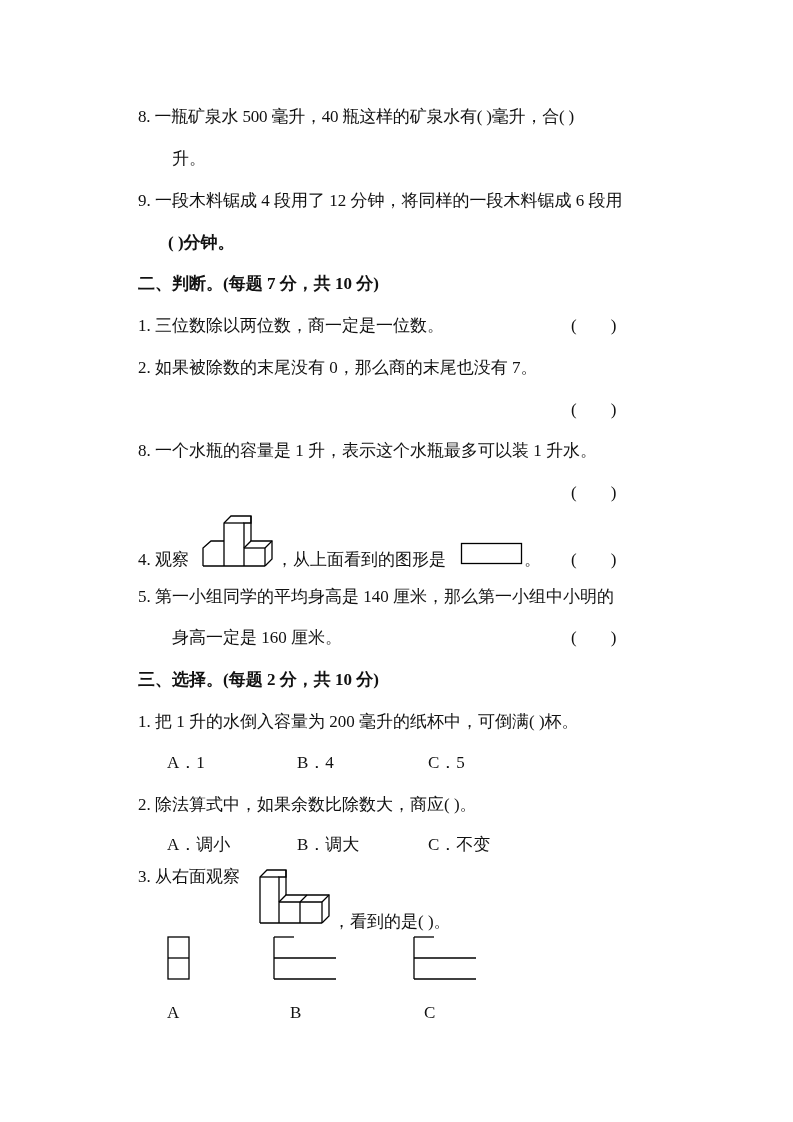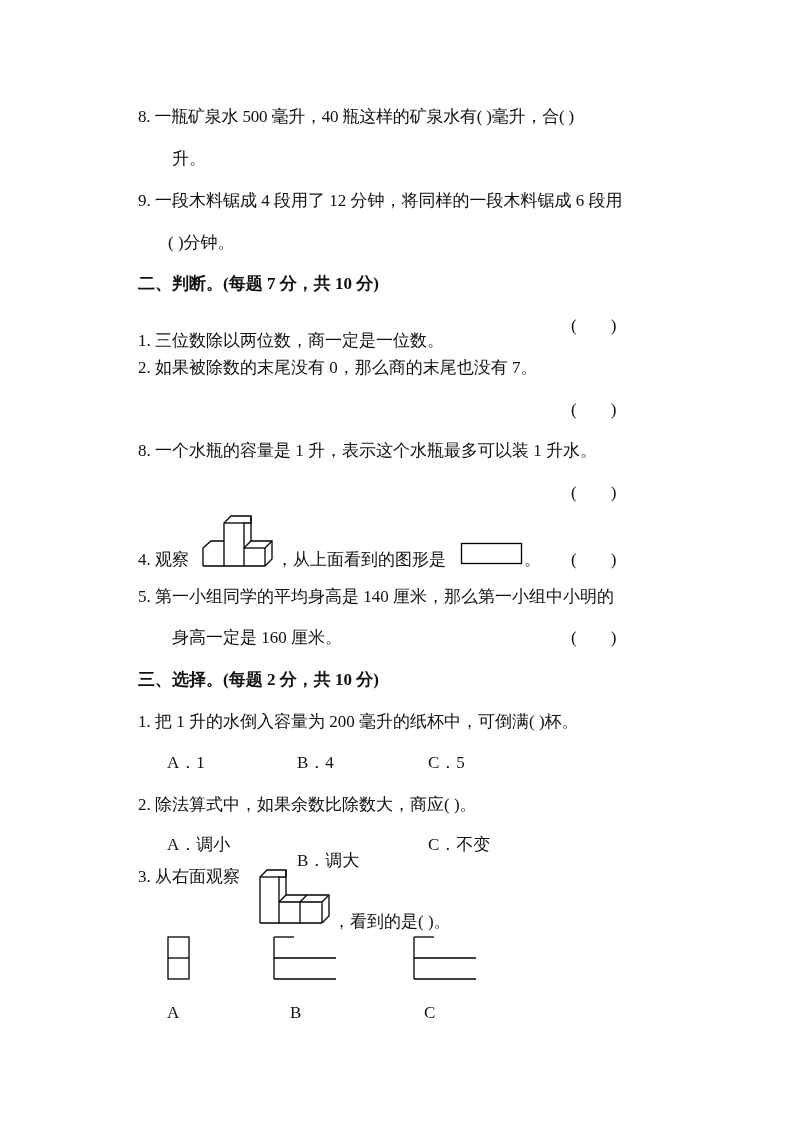--- a/index.html
+++ b/index.html
@@ -15,25 +15,25 @@
   svg { position: absolute; overflow: visible; }
   svg line, svg polyline, svg rect, svg path { stroke: #000; stroke-width: 1.3; fill: none; }
 </style>
 </head>
 <body>
 
 <div class="line" style="left:138px; top:106px; letter-spacing:-0.2px;">8. 一瓶矿泉水 500 毫升，40 瓶这样的矿泉水有(        )毫升，合(        )</div>
 <div class="line" style="left:172px; top:148px;">升。</div>
 
 <div class="line" style="left:138px; top:190px;">9.  一段木料锯成 4 段用了 12 分钟，将同样的一段木料锯成 6 段用</div>
-<div class="line" style="left:168px; top:232px;">(        )分钟。</div>
+<div class="line" style="left:168px; top:232px;font-weight:bold;">(        )分钟。</div>
 
 <div class="line bold" style="left:138px; top:273px;">二、判断。(每题 7 分，共 10 分)</div>
 
-<div class="line" style="left:138px; top:315px;margin-top:15px;">1.  三位数除以两位数，商一定是一位数。</div>
+<div class="line" style="left:138px; top:315px;">1.  三位数除以两位数，商一定是一位数。</div>
 <div class="paren" style="left:571px; top:315px;">(        )</div>
 
 <div class="line" style="left:138px; top:357px;">2.  如果被除数的末尾没有 0，那么商的末尾也没有 7。</div>
 <div class="paren" style="left:571px; top:399px;">(        )</div>
 
 <div class="line" style="left:138px; top:440px;">8.  一个水瓶的容量是 1 升，表示这个水瓶最多可以装 1 升水。</div>
 <div class="paren" style="left:571px; top:482px;">(        )</div>
 
 <div class="line" style="left:138px; top:549px;">4.  观察</div>
 <svg width="72" height="54" style="left:202px; top:514px;">
@@ -64,21 +64,21 @@
 
 <div class="line bold" style="left:138px; top:669px;">三、选择。(每题 2 分，共 10 分)</div>
 
 <div class="line" style="left:138px; top:711px;">1.  把 1 升的水倒入容量为 200 毫升的纸杯中，可倒满(        )杯。</div>
 <div class="opt" style="left:167px; top:752px;">A．1</div>
 <div class="opt" style="left:297px; top:752px;">B．4</div>
 <div class="opt" style="left:428px; top:752px;">C．5</div>
 
 <div class="line" style="left:138px; top:794px;">2.  除法算式中，如果余数比除数大，商应(        )。</div>
 <div class="opt" style="left:167px; top:834px;">A．调小</div>
-<div class="opt" style="left:297px; top:834px;margin-top:16px;">B．调大</div>
+<div class="opt" style="left:297px; top:834px;">B．调大</div>
 <div class="opt" style="left:428px; top:834px;">C．不变</div>
 
 <div class="line" style="left:138px; top:866px;">3.  从右面观察</div>
 <svg width="72" height="56" style="left:259px; top:868px;">
 
   <polyline points="1,55 1,9 8,2 27,2 27,9 20,9 20,55"></polyline>
   <line x1="1" y1="9" x2="20" y2="9"></line>
   <line x1="27" y1="2" x2="27" y2="27"></line>
 
   <polyline points="20,34 27,27 70,27 70,48 63,55"></polyline>

